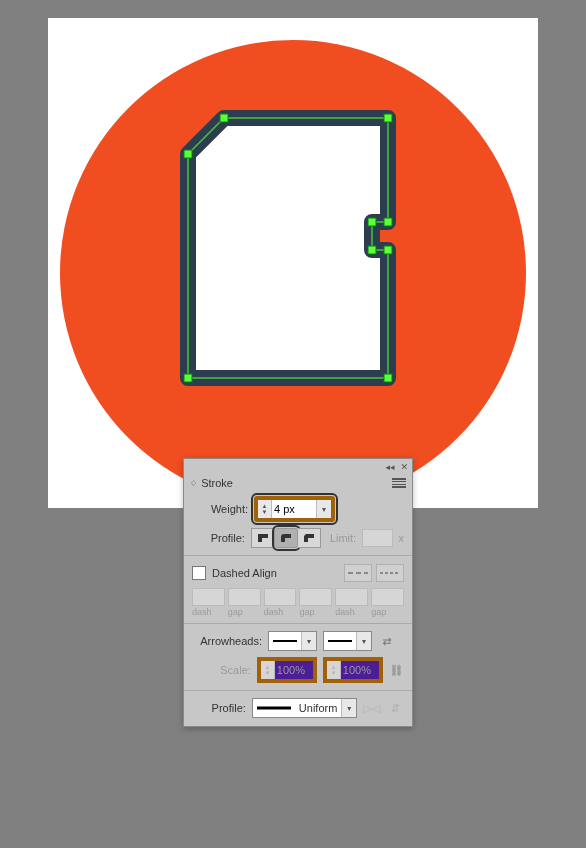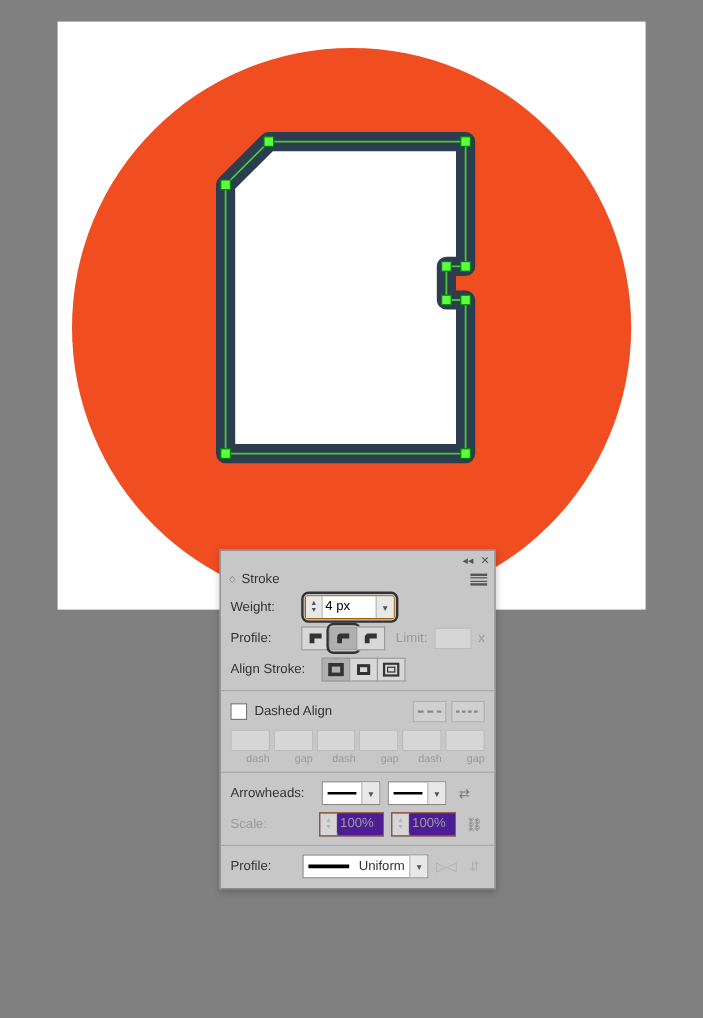--- a/index.html
+++ b/index.html
@@ -81,31 +81,32 @@
   .panel-menu-lines div { height:1.5px; background:#555; }
 
   .row {
     display:flex;
     align-items:center;
     padding: 3px 8px;
     gap: 6px;
     min-height: 20px;
   }
   .lbl {
+    text-align: right;
     font-size: 11px;
     color: #333;
   }
   .muted { color:#9a9a9a; }
   .lbl.w56 { width:56px; }
   .lbl.w70 { width:70px; }
 
   .stepper {
-    display:flex; align-items:flex-start;
+    display:flex; align-items:center;
     height:18px;
-    border:1px solid #a16207; background:#fff;
+    border:4px solid #a16207; background:#fff;
   }
   .stepper .arrows {
     width:13px; height:100%;
     border-right:1px solid #bbb;
     display:flex; flex-direction:column; align-items:center; justify-content:center;
     font-size:6px; line-height:6px; color:#555; background:#e8e8e8;
   }
   .stepper input {
     width:40px; border:none; outline:none; font-size:11px; height:16px; padding:0 2px;
     background: #fff;
@@ -135,21 +136,21 @@
   }
 
   .dash-preview-grp { display:flex; gap:4px; margin-left:auto; }
   .dash-preview {
     width:26px;height:16px;border:1px solid #b0b0b0;background:#d0d0d0;
     display:flex;align-items:center;justify-content:center;
   }
   .dash-preview svg { width:20px;height:10px; }
 
   .dashvals { display:flex; gap:3px; padding: 2px 8px 2px 8px; }
-  .dashcell { flex:1; text-align:right; }
+  .dashcell { flex:1; text-align:left; }
   .dashcell .inp {
     height:16px; border:1px solid #bbb; background:#d6d6d6;
   }
   .dashcell .lbl2 { font-size:9px; color:#9a9a9a; margin-top:1px; }
 
   .arrow-select {
     display:flex;align-items:center;height:18px;border:1px solid #888;background:#fff;
   }
   .arrow-select .preview {
     width:32px;height:100%;display:flex;align-items:center;justify-content:center;
@@ -243,42 +244,20 @@
         <svg width="14" height="12">
             <path d="M2 10 L2 4 L4 2 L12 2 L12 6 L6 6 L6 10 Z" fill="#333"></path>
           </svg>
       </div>
     </div>
     <div class="lbl muted" style="margin-left:3px">Limit:</div>
     <div style="width:30px;height:16px;border:1px solid #bbb;background:#d6d6d6"></div>
     <div class="muted">x</div>
   </div>
 
-  <div class="row">
-    <div class="lbl w70">Align Stroke:</div>
-    <div class="icon-grp">
-      <div class="icon-btn sel">
-        <svg width="14" height="12">
-            <rect x="2" y="2" width="10" height="8" fill="none" stroke="#333" stroke-width="3"></rect>
-          </svg>
-      </div>
-      <div class="icon-btn">
-        <svg width="14" height="12">
-            <rect x="2" y="2" width="10" height="8" fill="none" stroke="#333" stroke-width="1"></rect>
-            <rect x="3" y="3" width="8" height="6" fill="none" stroke="#333" stroke-width="2"></rect>
-          </svg>
-      </div>
-      <div class="icon-btn">
-        <svg width="14" height="12">
-            <rect x="1" y="1" width="12" height="10" fill="none" stroke="#333" stroke-width="2"></rect>
-            <rect x="4" y="4" width="6" height="4" fill="none" stroke="#333" stroke-width="1"></rect>
-          </svg>
-      </div>
-    </div>
-  </div>
 
   <div class="sep"></div>
 
   <div class="row">
     <span class="checkbox"></span>
     <span>Dashed Align</span>
     <div class="dash-preview-grp">
       <div class="dash-preview">
         <svg>
             <line x1="0" y1="5" x2="20" y2="5" stroke="#888" stroke-width="2" stroke-dasharray="5 3"></line>

